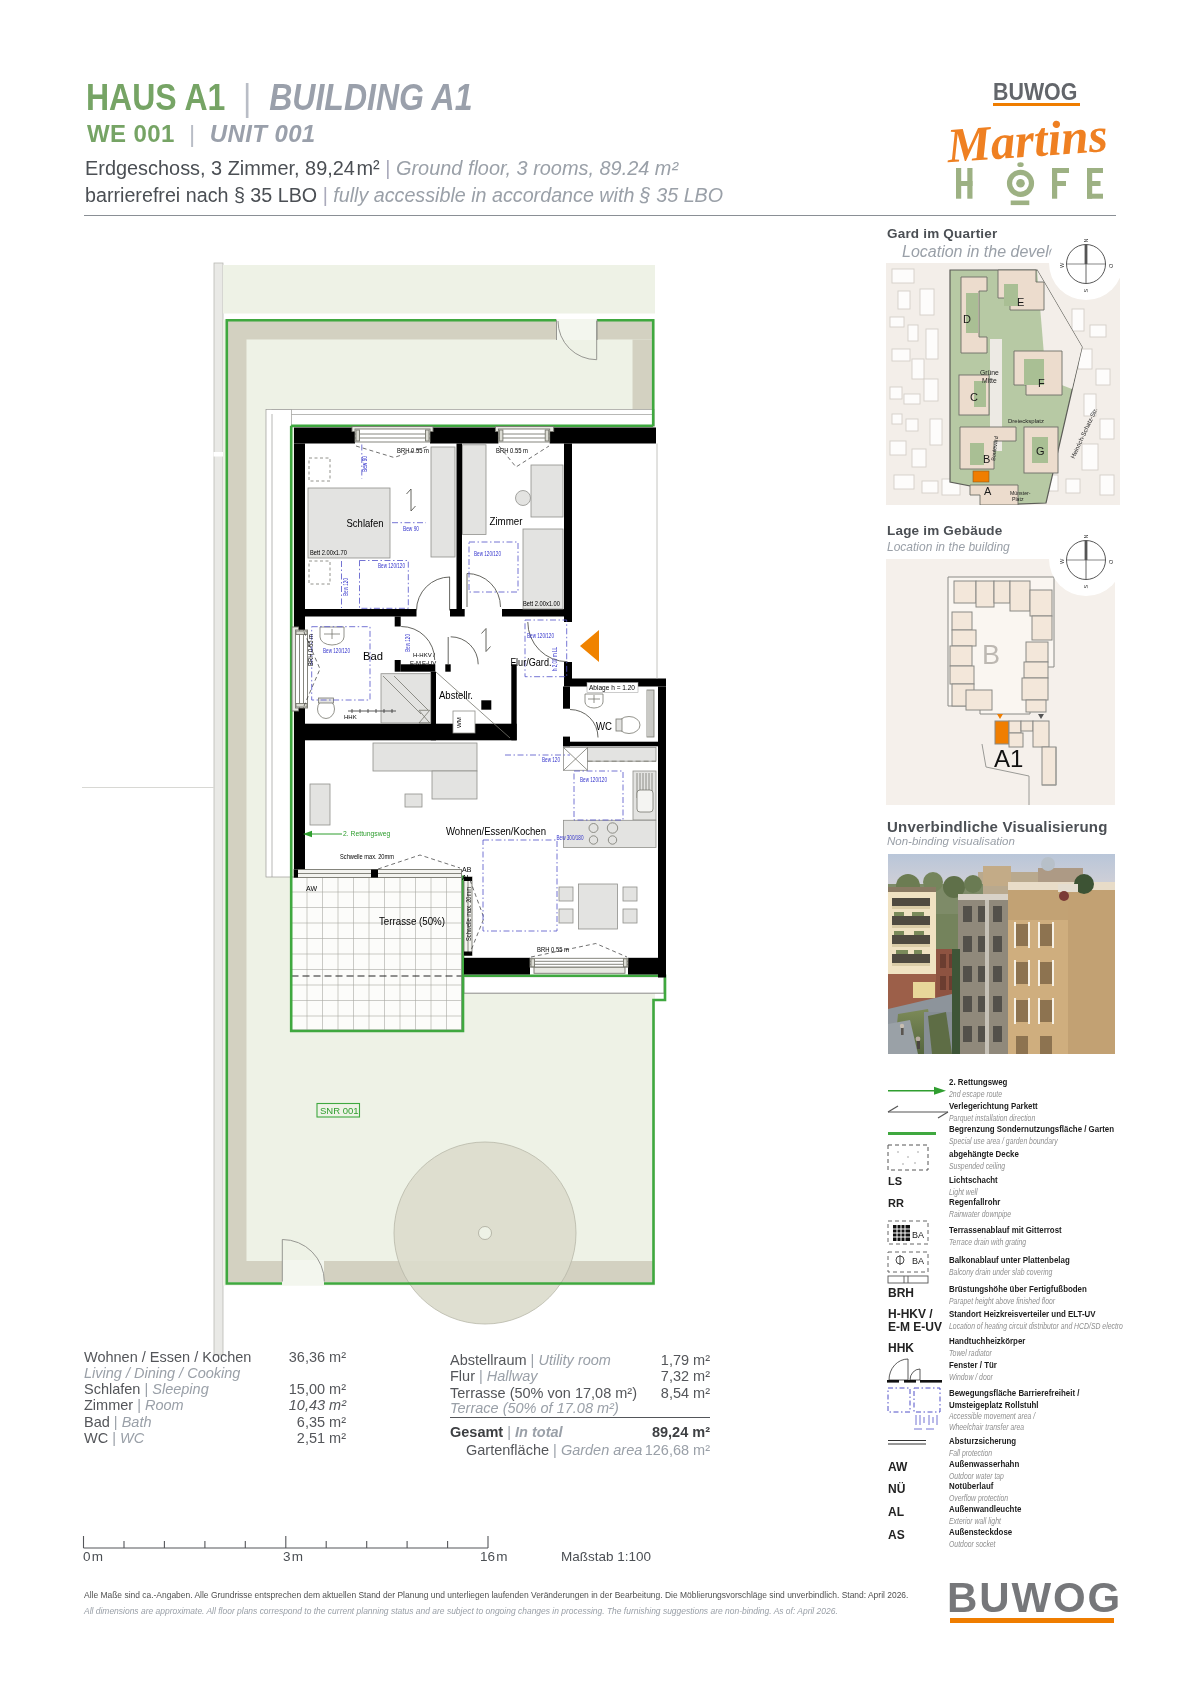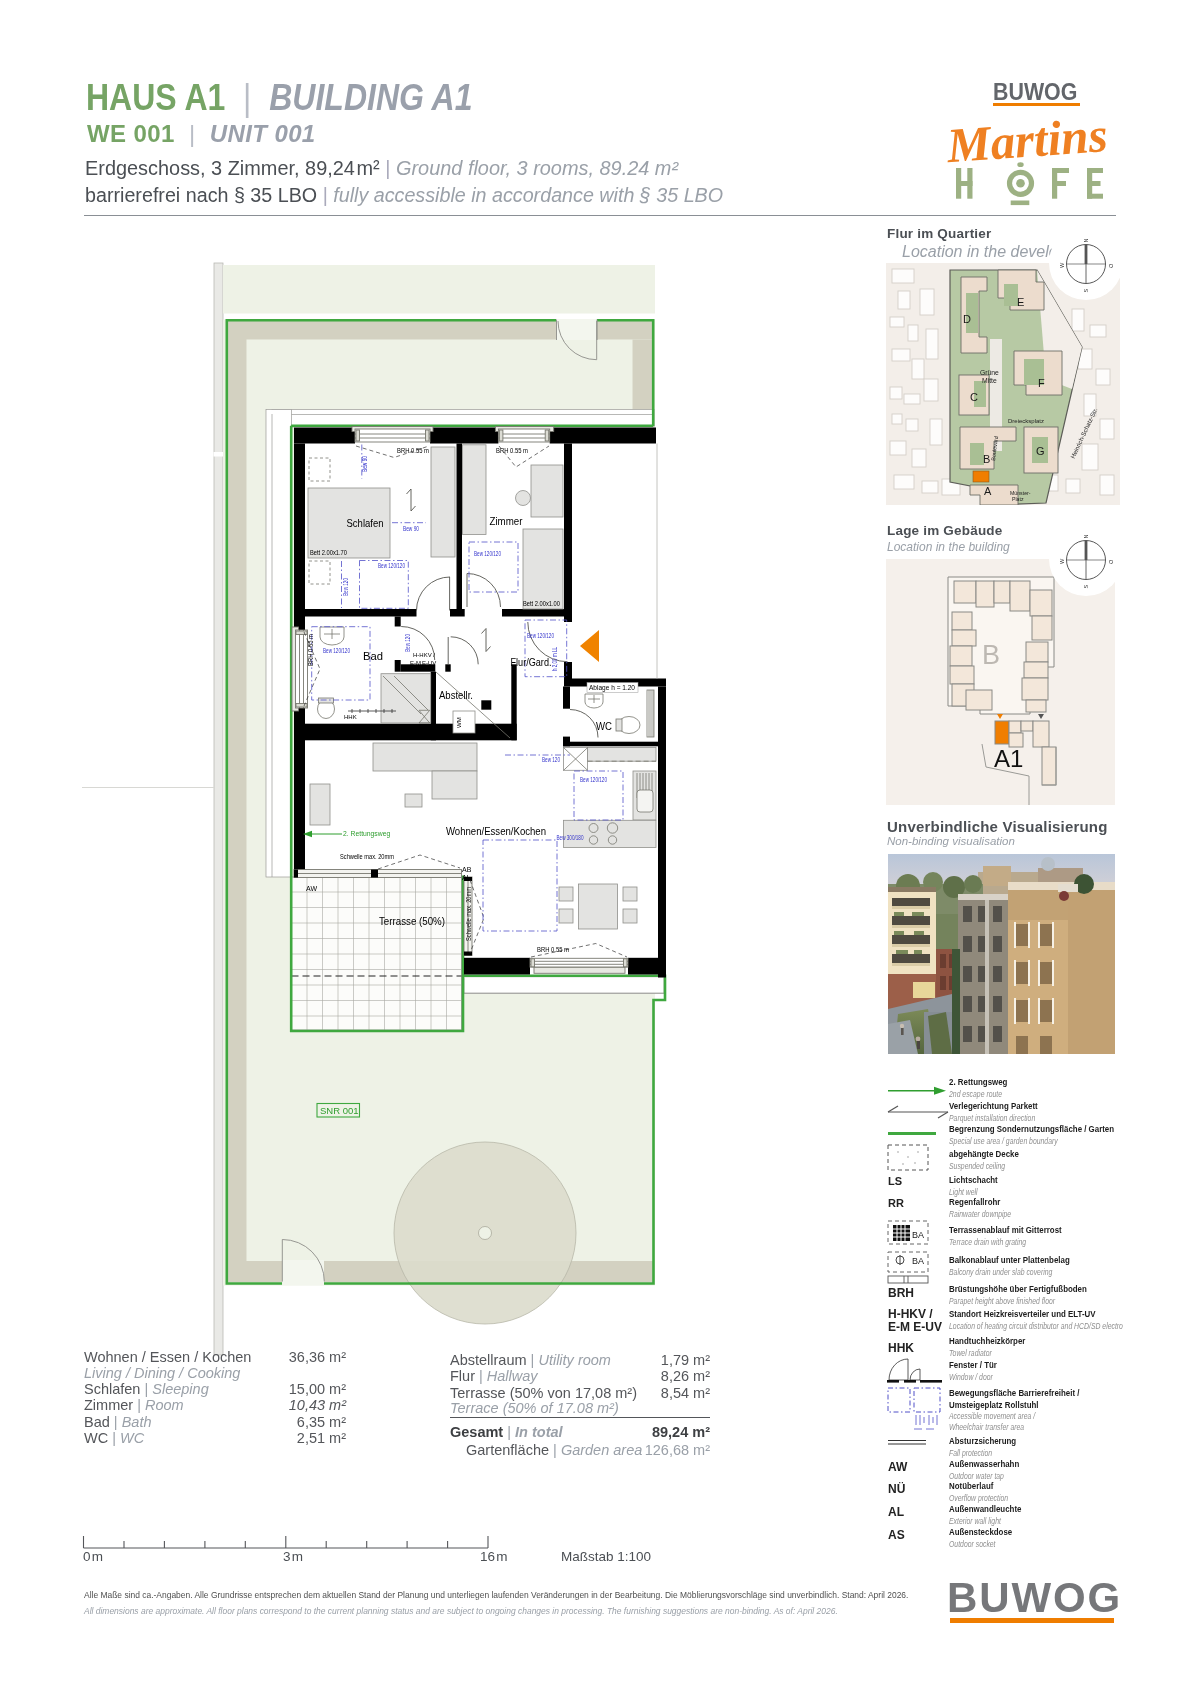--- a/index.html
+++ b/index.html
@@ -364,21 +364,21 @@
       <g>
         <text x="343" y="836" font-family="Liberation Sans" font-size="6.8" fill="#2f9e2f">2. Rettungsweg</text>
         <line x1="342" y1="834" x2="312" y2="834" stroke="#2f9e2f" stroke-width="1"></line>
         <polygon points="312,830.7 312,837.3 303,834" fill="#2f9e2f"></polygon>
       </g>
 
       <polygon points="580,646 599,630 599,662" fill="#f08300"></polygon>
     </g>
   </svg>
 
-  <div class="abs dark" style="left:887px;top:226px;font-size:13.5px;font-weight:bold;letter-spacing:0.2px;">Flur im Quartier</div>
+  <div class="abs dark" style="left:887px;top:226px;font-size:13.5px;font-weight:bold;letter-spacing:0.2px;">Gard im Quartier</div>
   <div class="abs grey it" style="left:902px;top:243px;font-size:16px;">Location in the development</div>
   <svg class="abs" style="left:886px;top:229px;" width="234" height="276" viewBox="0 0 234 276">
     <g id="map1">
       <rect x="0" y="34" width="234" height="242" fill="#f3eee9"></rect>
 
       <g fill="#fdfcfb" stroke="#d4cfc8" stroke-width="0.9">
         <rect x="6" y="40" width="22" height="14"></rect>
           <rect x="12" y="62" width="12" height="18"></rect>
         <rect x="4" y="88" width="14" height="10"></rect>
           <rect x="22" y="96" width="10" height="16"></rect>
@@ -782,21 +782,21 @@
     <div class="tr" style="left:84px;top:1397px;">Zimmer <span class="sep">|</span> <span class="sub">Room</span></div>
     <div class="val" style="left:246px;top:1397px;width:100px;font-style:italic;">10,43 m²</div>
     <div class="tr" style="left:84px;top:1413.5px;">Bad <span class="sep">|</span> <span class="sub">Bath</span></div>
     <div class="val" style="left:246px;top:1413.5px;width:100px;">6,35 m²</div>
     <div class="tr" style="left:84px;top:1430px;">WC <span class="sep">|</span> <span class="sub">WC</span></div>
     <div class="val" style="left:246px;top:1430px;width:100px;">2,51 m²</div>
 
     <div class="tr" style="left:450px;top:1351.5px;">Abstellraum <span class="sep">|</span> <span class="sub">Utility room</span></div>
     <div class="val" style="left:610px;top:1351.5px;width:100px;">1,79 m²</div>
     <div class="tr" style="left:450px;top:1368px;">Flur <span class="sep">|</span> <span class="sub">Hallway</span></div>
-    <div class="val" style="left:610px;top:1368px;width:100px;">8,26 m²</div>
+    <div class="val" style="left:610px;top:1368px;width:100px;">7,32 m²</div>
     <div class="tr" style="left:450px;top:1385px;">Terrasse (50% von 17,08 m²)</div>
     <div class="val" style="left:610px;top:1385px;width:100px;">8,54 m²</div>
     <div class="tr sub" style="left:450px;top:1400px;">Terrace (50% of 17.08 m²)</div>
     <div class="abs" style="left:450px;top:1416.5px;width:260px;border-top:1.6px solid #54565a;"></div>
     <div class="tr" style="left:450px;top:1423.5px;font-weight:bold;color:#3d3f42;">Gesamt <span class="sep" style="font-weight:normal;">|</span> <span class="sub" style="font-weight:bold;">In total</span></div>
     <div class="val" style="left:610px;top:1423.5px;width:100px;font-weight:bold;color:#3d3f42;">89,24 m²</div>
     <div class="tr" style="left:466px;top:1442px;">Gartenfläche <span class="sep">|</span> <span class="sub">Garden area</span></div>
     <div class="val sub" style="left:610px;top:1442px;width:100px;font-style:normal;">126,68 m²</div>
   </div>
 

